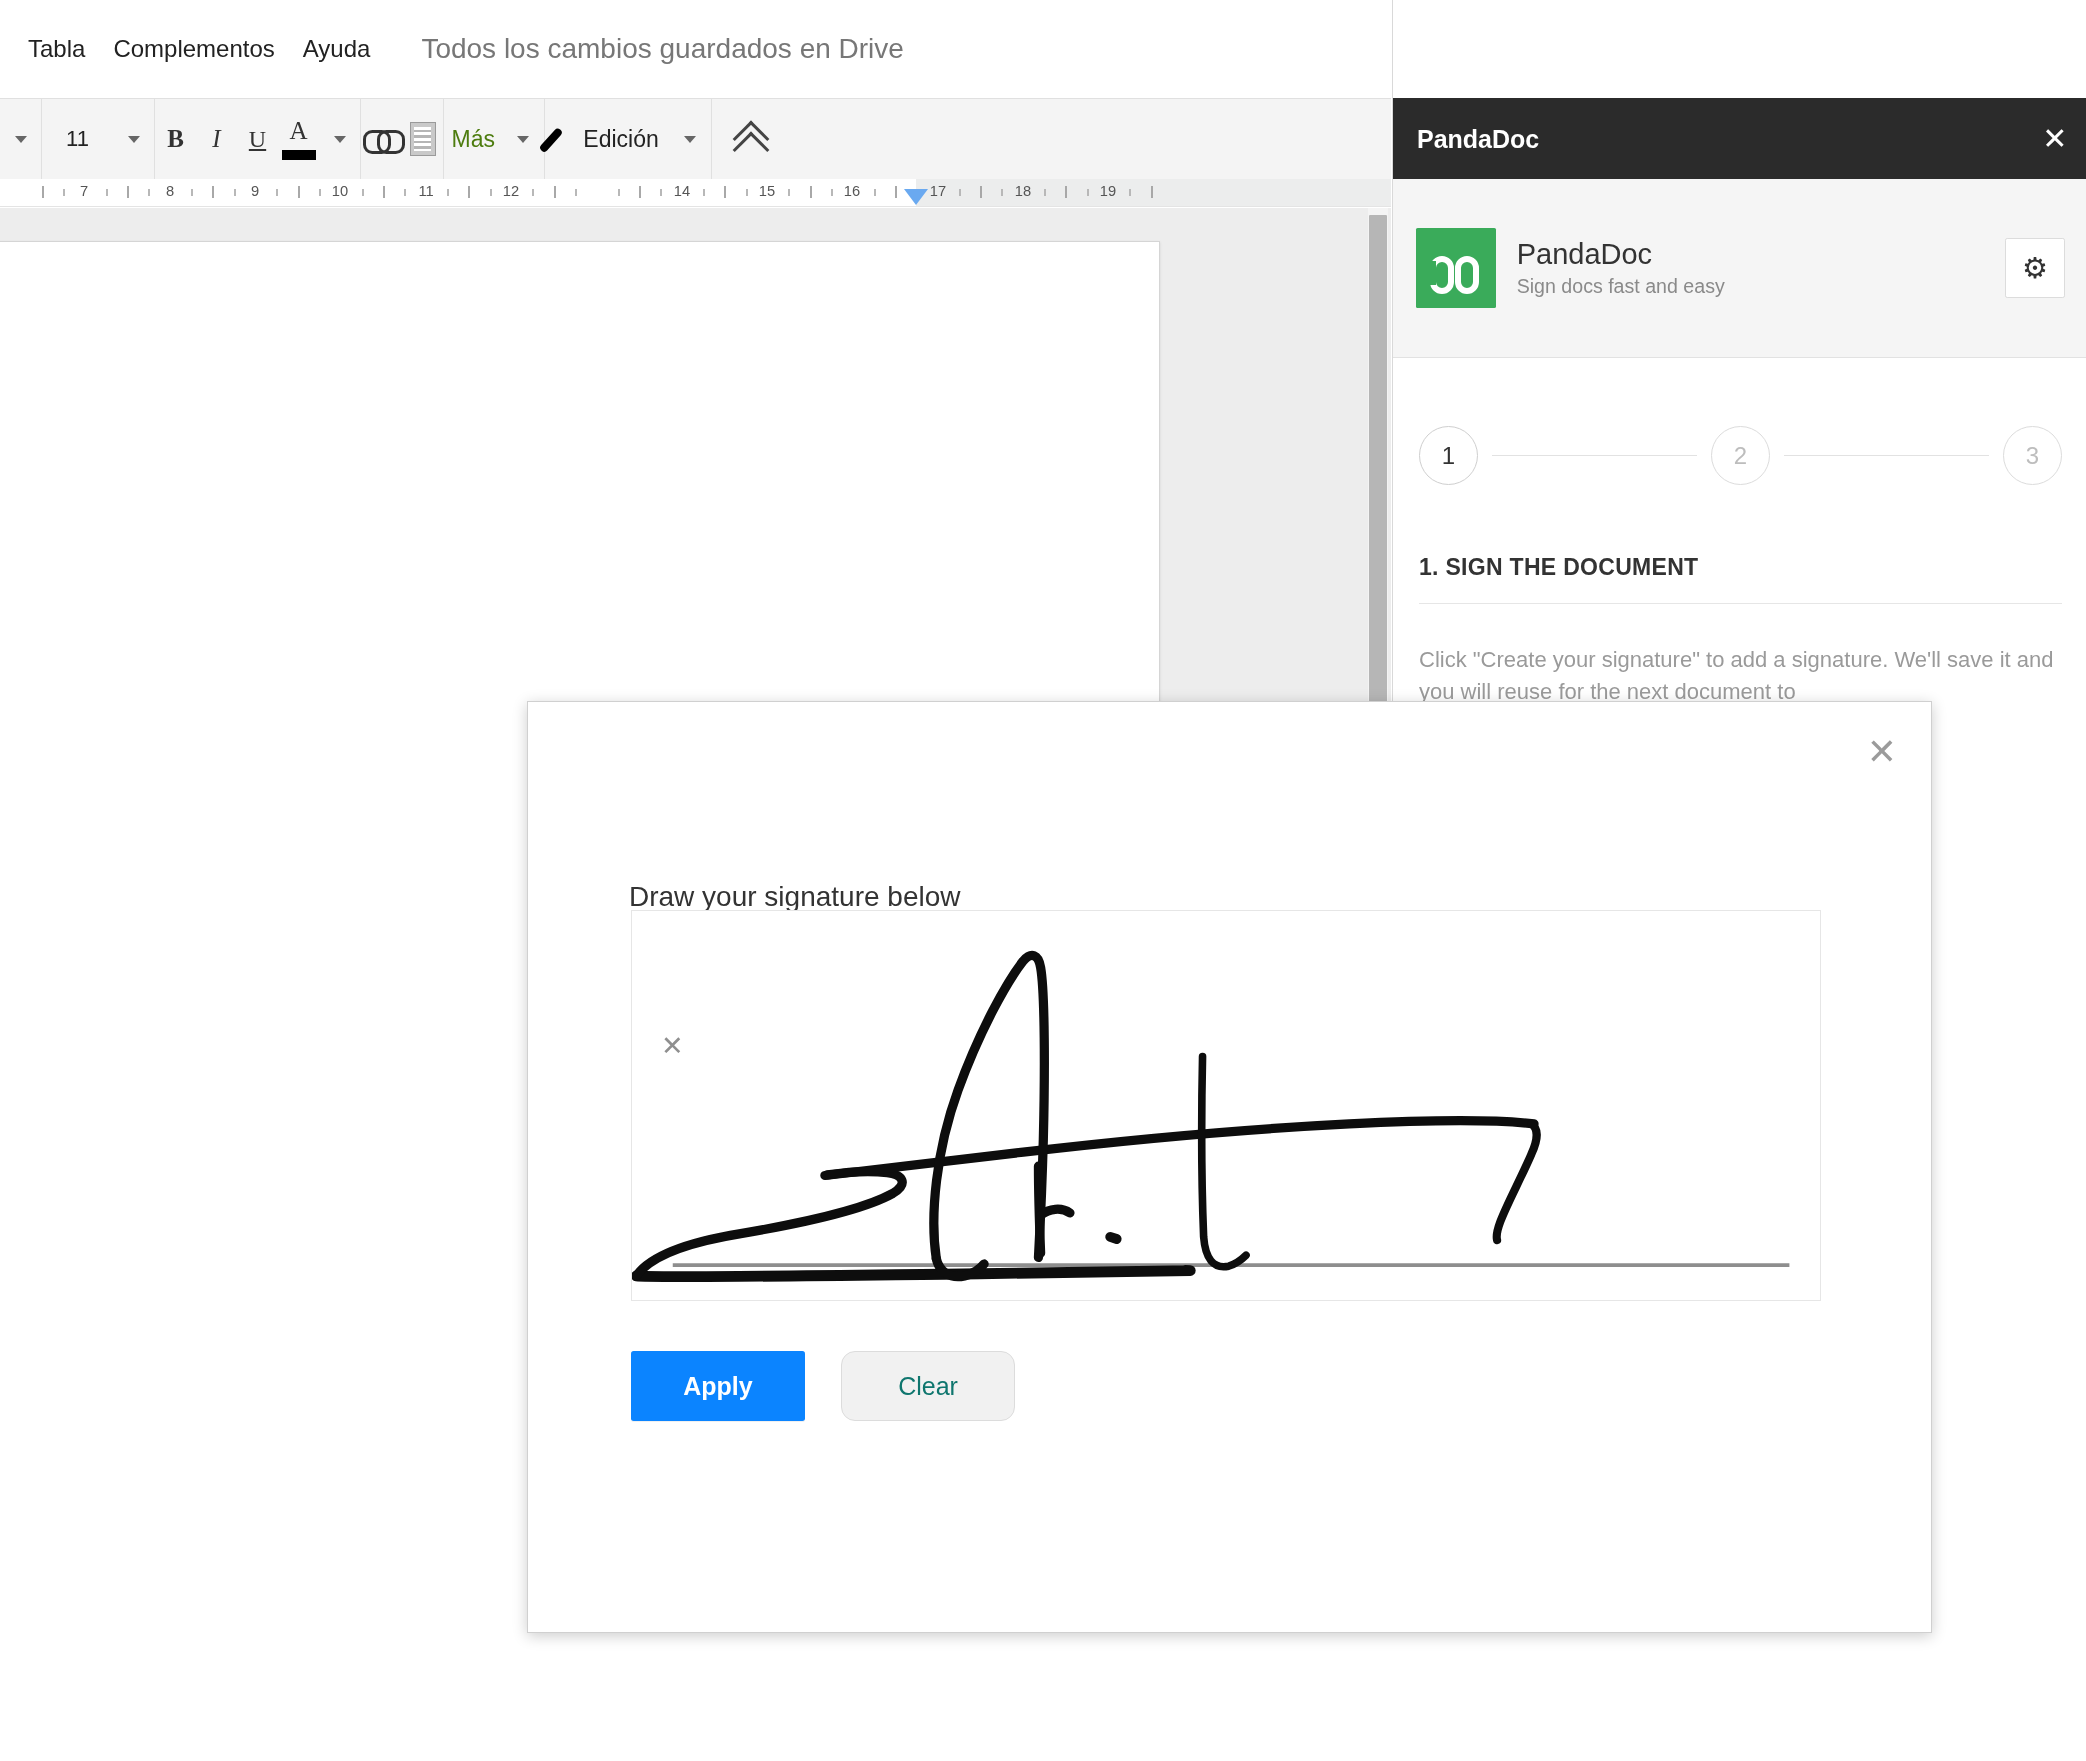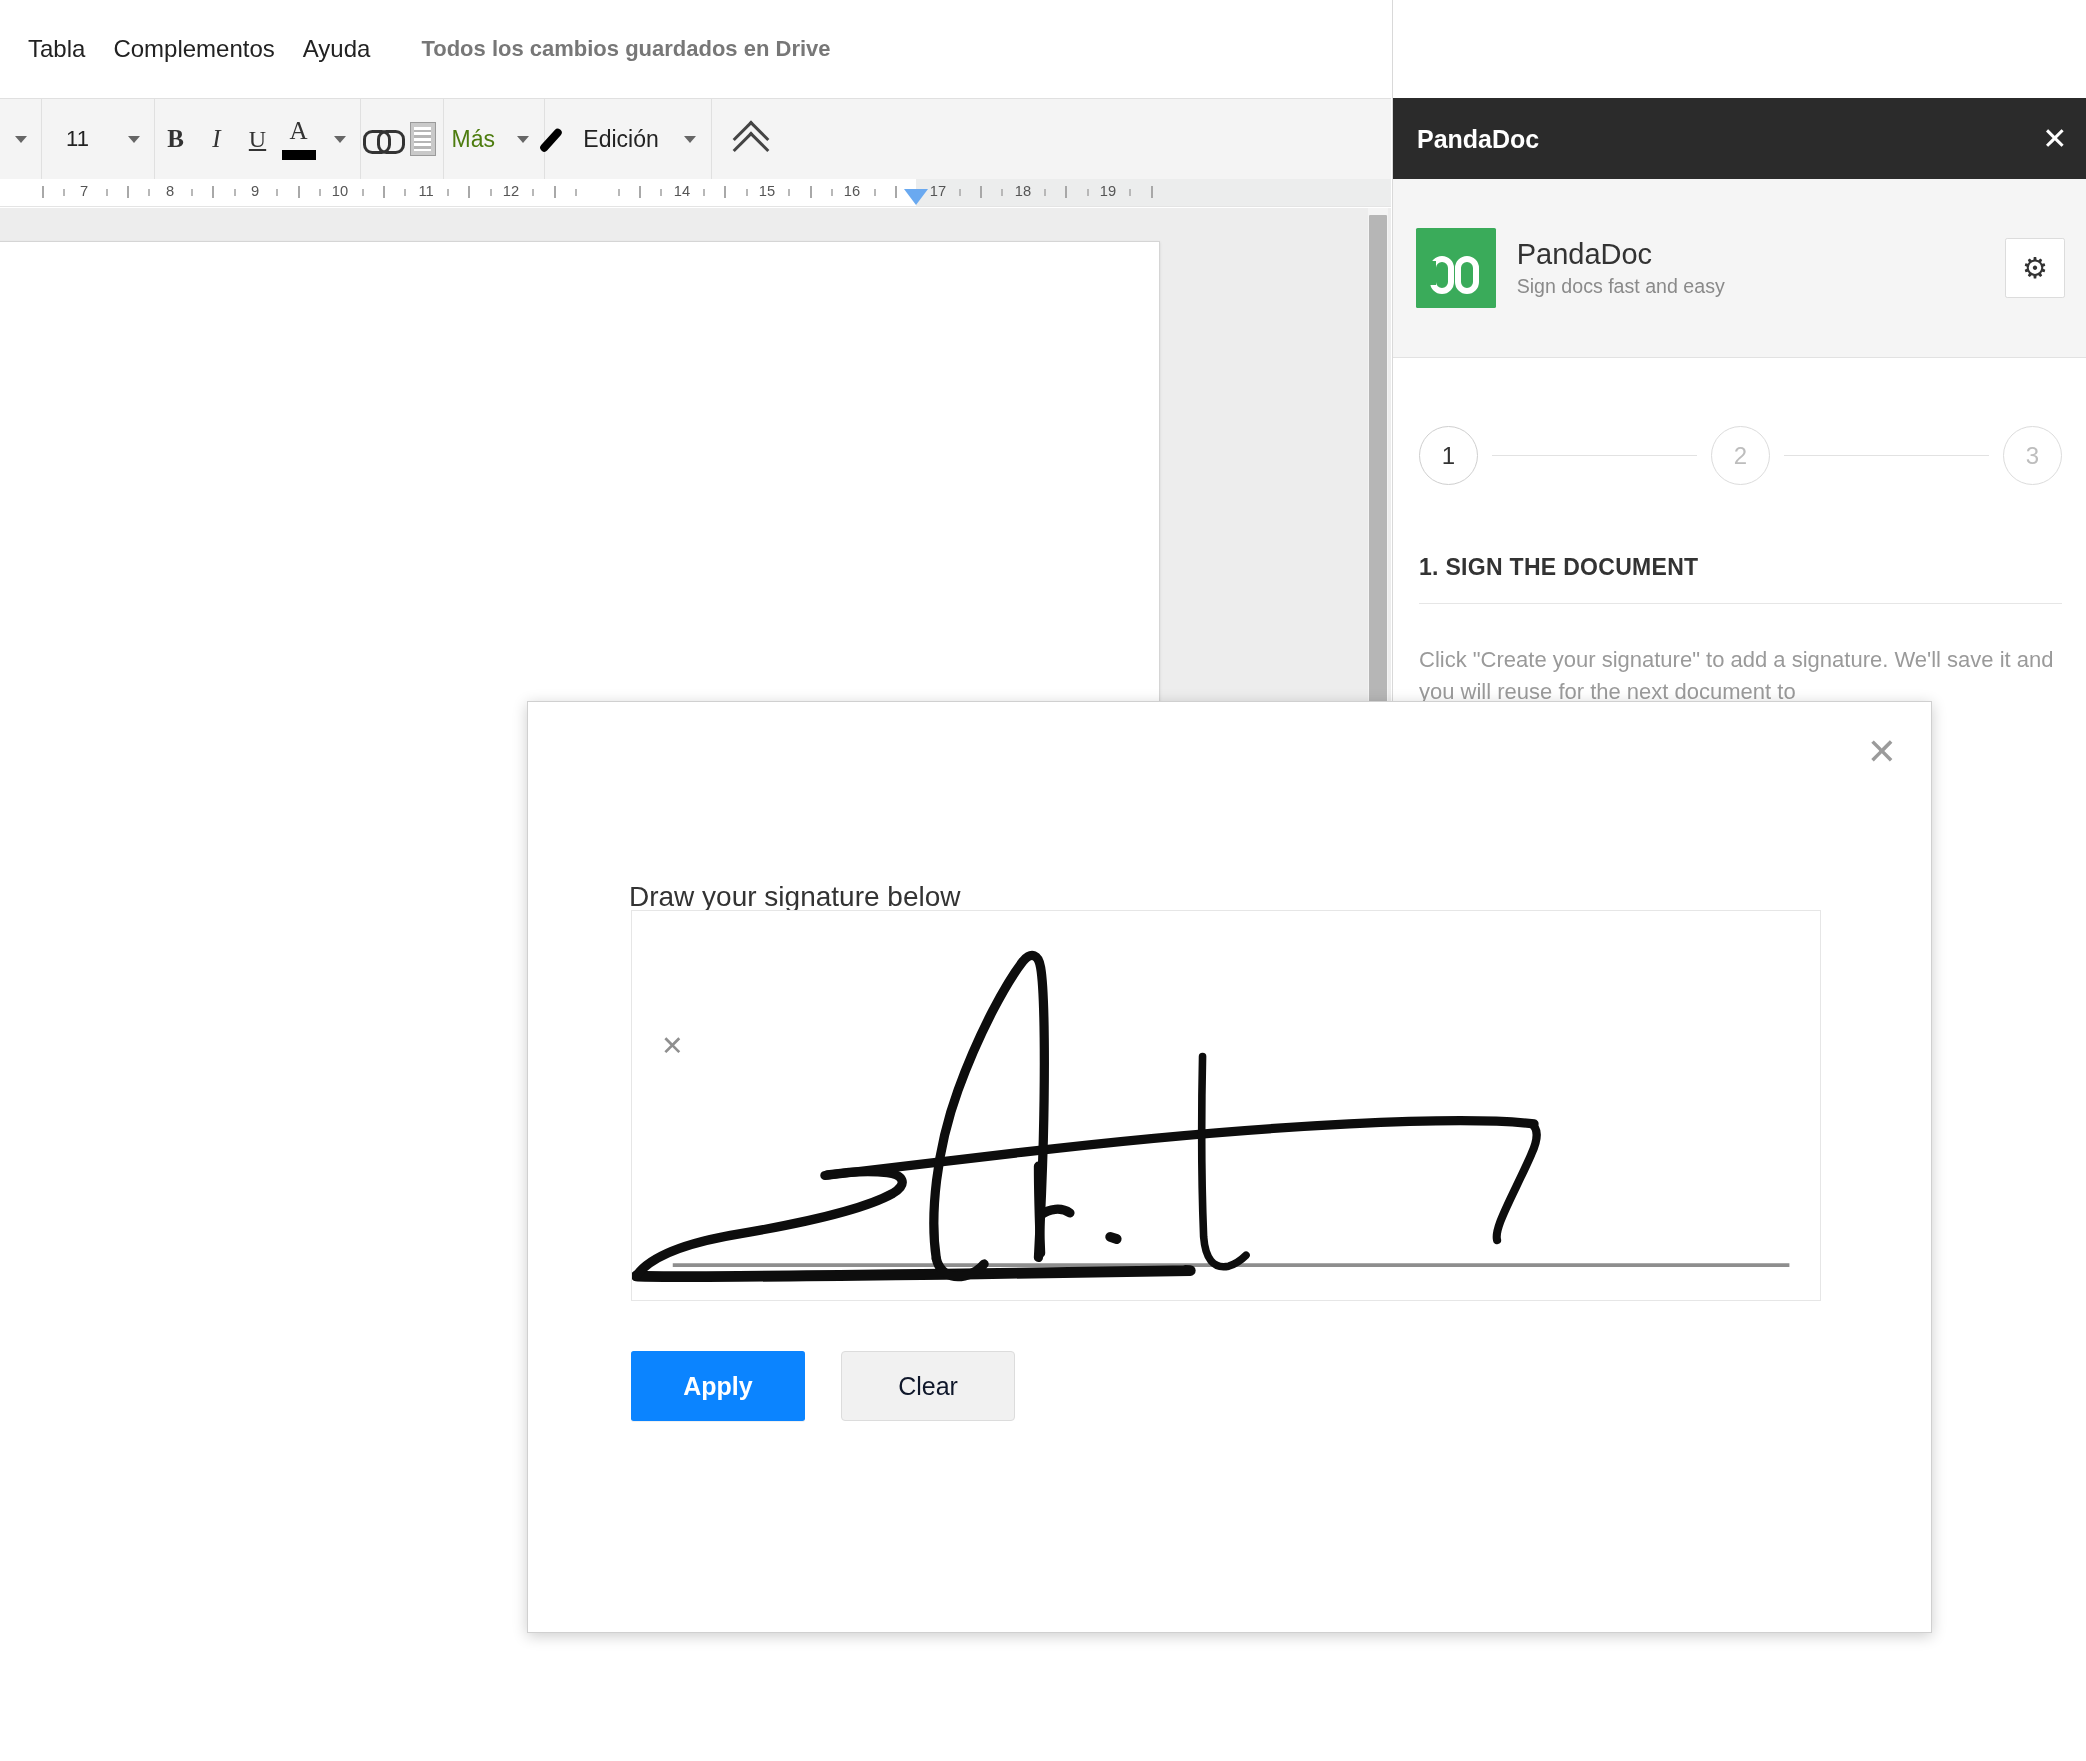--- a/index.html
+++ b/index.html
@@ -21,21 +21,21 @@
   
   .menubar {
     position:absolute; left:0; top:0; width:1391px; height:98px;
     background:#fff; display:flex; align-items:center; padding-left:14px;
   }
   .menu-item {
     font-size:24px; color:#222; padding:0 14px; line-height:1;
     white-space:nowrap; cursor:pointer;
   }
   .save-status {
-    font-size:22px; color:#777; margin-left:37px; white-space:nowrap;font-weight:bold;
+    font-size:28px; color:#777; margin-left:37px; white-space:nowrap;
   }
 
   
   .topright {
     position:absolute; right:0; top:0; width:696px; height:98px;
   }
   .btn-comentarios {
     position:absolute; left:183px; top:19px;
     width:183px; height:53px;
     border:0.5px solid #dadce0; border-radius:2.7px; background:#f8f9fa;
@@ -239,22 +239,22 @@
   .modal-actions{
     position:absolute; left:103px; top:649px; display:flex; align-items:center; gap:36px;
   }
   .btn-apply{
     width:174px; height:70px; background:#0b84ff; border:none; border-radius:2.7px;
     color:#fff; font-size:25px; font-weight:bold; cursor:pointer;
     display:flex; align-items:center; justify-content:center;
     box-shadow:0 1.1px 0 rgba(0,0,0,0.06);
   }
   .btn-clear{
-    width:174px; height:70px; background:#f1f1f1; border:0.5px solid #dcdcdc; border-radius:4px;
-    color:#0f172a; font-size:25px; cursor:pointer;
+    width:174px; height:70px; background:#f1f1f1; border:0.5px solid #dcdcdc; border-radius:14px;
+    color:#0f766e; font-size:25px; cursor:pointer;
     display:flex; align-items:center; justify-content:center;
   }
 </style>
 </head>
 <body>
 
 <div id="root">
 
   <div class="docs-shell">
 

